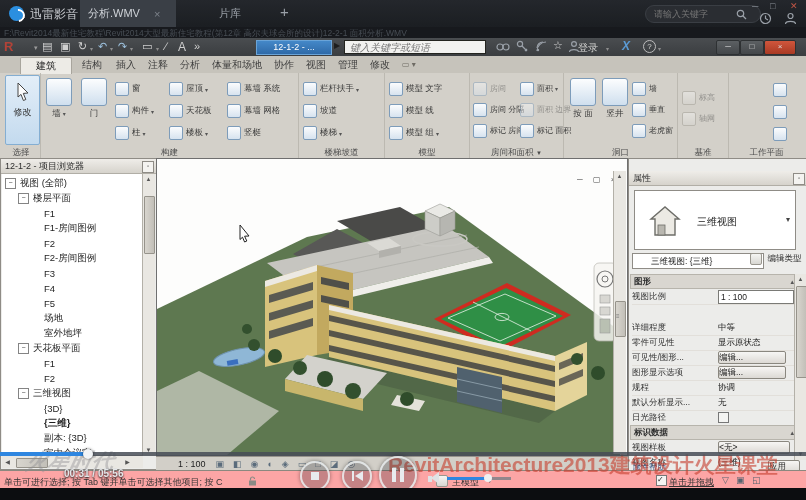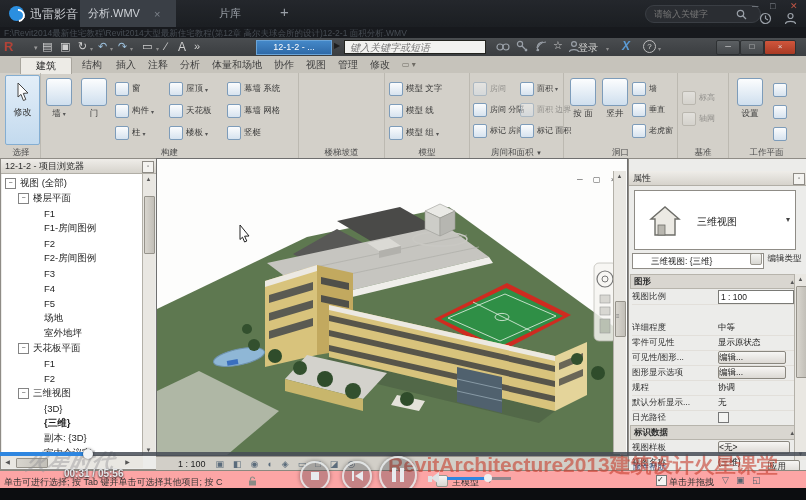--- a/index.html
+++ b/index.html
@@ -258,20 +258,36 @@
         </div>
       <div class="tool">
           <span class="ic"></span>
           <span>竖梃</span>
         </div>
     </div>
     <div class="plab">构建</div>
   </div>
 
   <div class="panel" style="left:299px;width:85px;">
+    <div style="position:absolute;left:4px;top:5px;">
+      <div class="tool">
+          <span class="ic"></span>
+          <span>栏杆扶手</span>
+          <span class="da">▾</span>
+        </div>
+      <div class="tool">
+          <span class="ic"></span>
+          <span>坡道</span>
+        </div>
+      <div class="tool">
+          <span class="ic"></span>
+          <span>楼梯</span>
+          <span class="da">▾</span>
+        </div>
+    </div>
     <div class="plab">楼梯坡道</div>
   </div>
 
   <div class="panel" style="left:385px;width:84px;">
     <div style="position:absolute;left:4px;top:5px;">
       <div class="tool">
           <span class="ic"></span>
           <span>模型 文字</span>
         </div>
       <div class="tool">
@@ -349,21 +365,20 @@
         </div>
       <div class="tool sm gray">
           <span class="ic g"></span>
           <span>轴网</span>
         </div>
     </div>
     <div class="plab">基准</div>
   </div>
 
   <div class="panel" style="left:729px;width:75px;border-right:0;">
-    <div class="bigtool" style="left:6px;"><span class="icb"></span><div>设置</div></div>
     <div style="position:absolute;left:44px;top:6px;">
       <div class="tool">
           <span class="ic"></span>
         </div>
       <div class="tool">
           <span class="ic"></span>
         </div>
       <div class="tool">
           <span class="ic"></span>
         </div>
@@ -635,21 +650,21 @@
     <svg class="a" style="left:248px;top:5px;" width="9" height="10" viewBox="0 0 9 10">
         <rect x="1" y="4.5" width="7" height="5" fill="#8a8a85"></rect>
         <path d="M2.5,4.5 V3 a2,2 0 0 1 4,0" fill="none" stroke="#8a8a85" stroke-width="1.2"></path>
       </svg>
     <span class="a ic g" style="left:436px;top:4px;width:10px;height:10px;"></span>
     <span class="a" style="left:452px;top:5px;">主模型</span>
     <span class="a" style="left:488px;top:6px;font-size:7px;color:#555;">▾</span>
     <span class="a chk" style="left:656px;top:4px;">
         <span style="font-size:8px;line-height:8px;display:block;color:#222;">✓</span>
       </span>
-    <span class="a" style="left:669px;top:5px;">单击并拖拽</span>
+    <span class="a" style="left:669px;top:5px;text-decoration:underline;">单击并拖拽</span>
     <span class="a" style="left:722px;top:4px;color:#55636f;font-size:9px;">▽</span>
     <span class="a" style="left:736px;top:4px;color:#55636f;font-size:9px;">▣</span>
     <span class="a" style="left:752px;top:4px;color:#55636f;font-size:9px;">◱</span>
   </div>
 
   <div class="a wm-gray">火星时代</div>
   <div class="a wm-red">RevitArchitecture2013建筑设计火星课堂</div>
 
   <div class="a seek"></div>
   <div class="a seekfill"></div>

